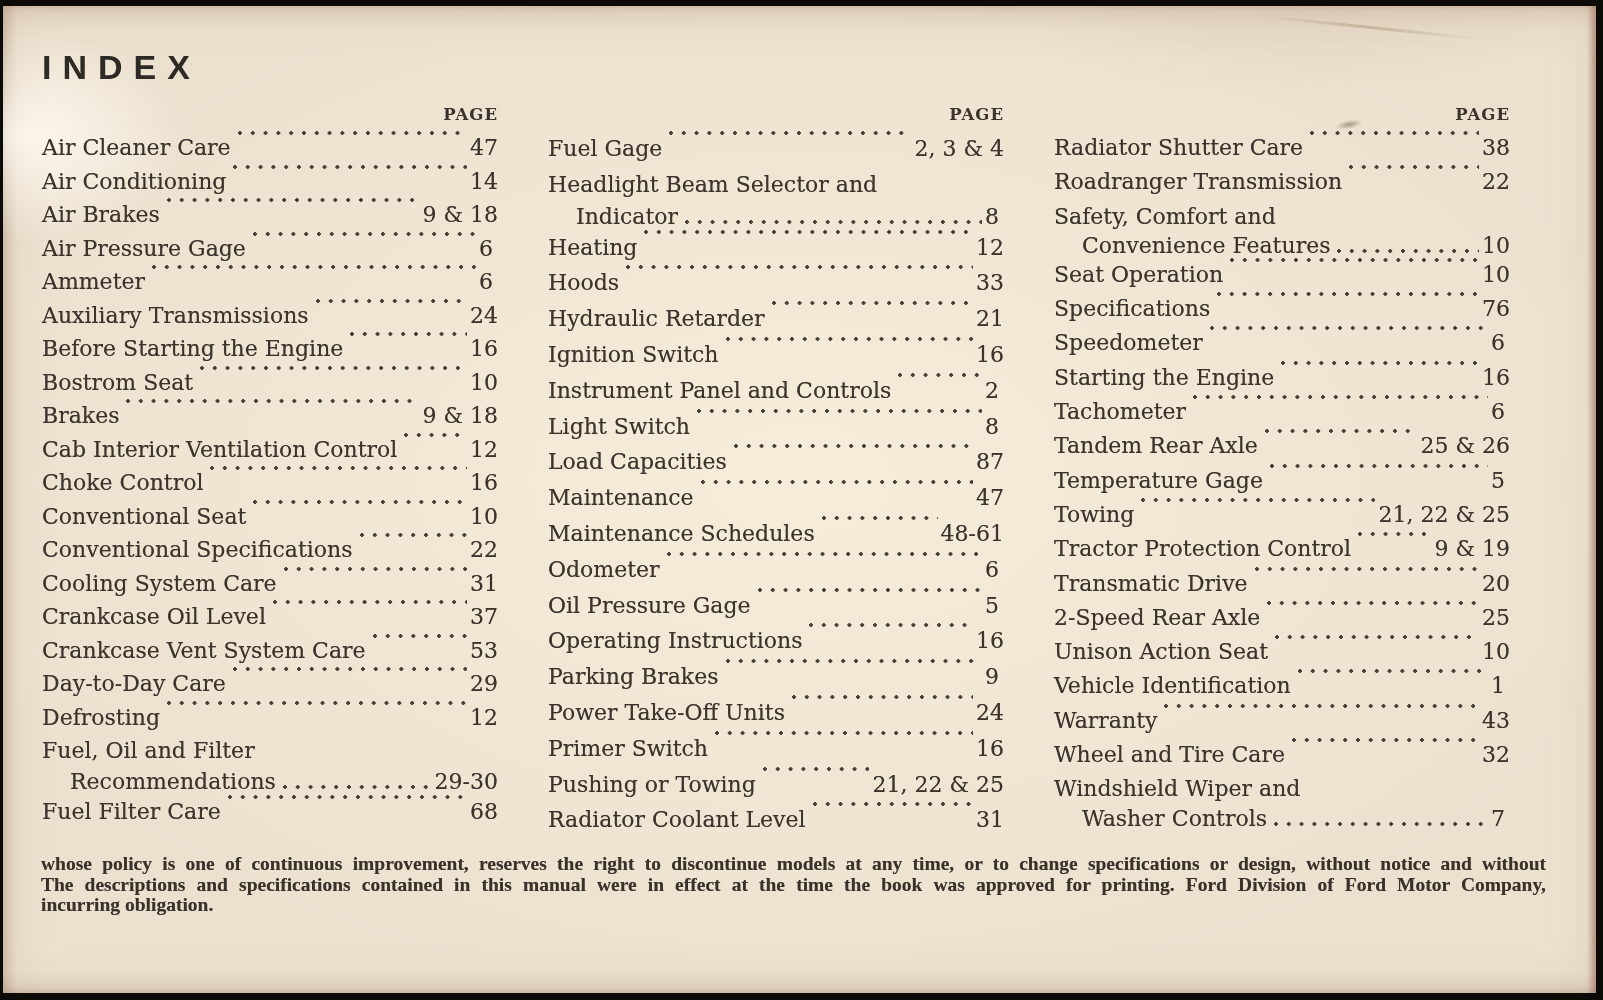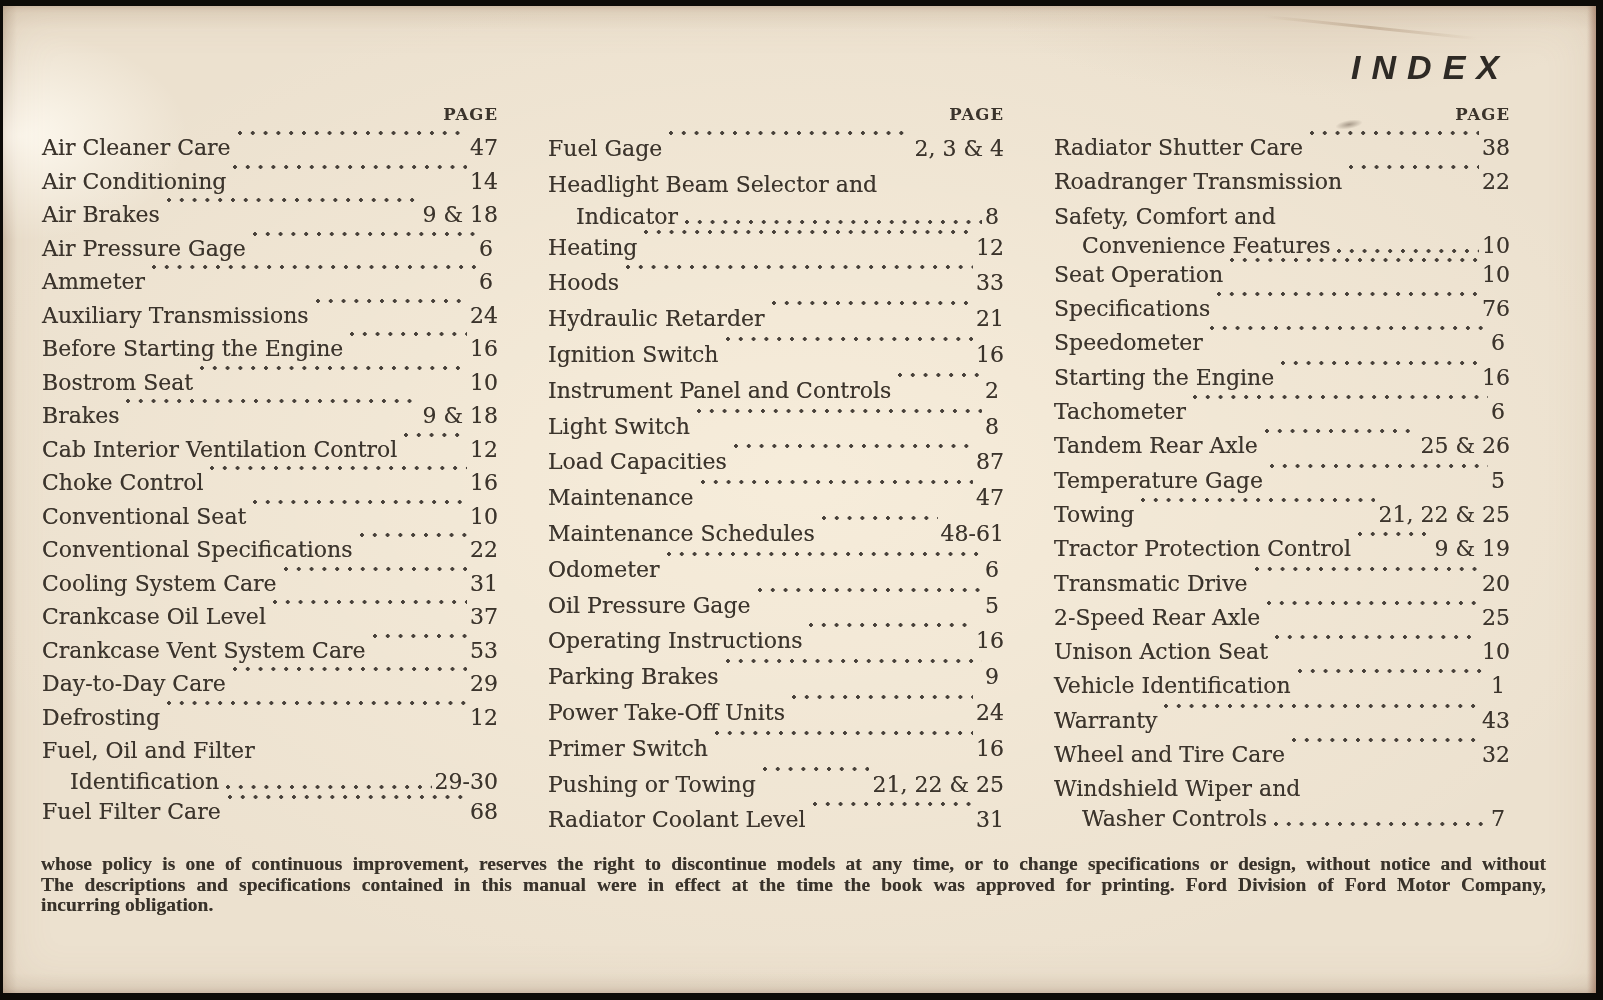--- a/index.html
+++ b/index.html
@@ -29,22 +29,21 @@
     background:linear-gradient(90deg, rgba(155,125,95,0), rgba(155,125,95,.38), rgba(155,125,95,0));
     transform:rotate(6deg); border-radius:2px;
   }
   .smudge {
     position:absolute; left:1332px; top:114px; width:28px; height:9px;
     background:radial-gradient(ellipse at center, rgba(110,95,80,.55), rgba(110,95,80,0) 70%);
     transform:rotate(-10deg);
   }
   .titlebar {
     margin:42px 86px 6px 39px;
-    text-align:right;
-    font-style:italic;
+    text-align:left;
   }
   .title {
     display:inline-block;
     font-family:"Liberation Sans", sans-serif;
     font-weight:bold;
     font-size:34px;
     letter-spacing:11px;
     color:#2e2a25;
   }
   .columns {
@@ -202,21 +201,21 @@
           <div class="entry">
             <span class="lbl">Defrosting</span>
             <span class="leader"></span>
             <span class="num">12</span>
           </div>
           <div class="entry two">
             <div class="ln first">
               <span class="lbl">Fuel, Oil and Filter</span>
             </div>
             <div class="ln">
-              <span class="lbl ind">Identification</span>
+              <span class="lbl ind">Recommendations</span>
               <span class="leader"></span>
               <span class="num">29-30</span>
             </div>
           </div>
           <div class="entry">
             <span class="lbl">Fuel Filter Care</span>
             <span class="leader"></span>
             <span class="num">68</span>
           </div>
         </div>

